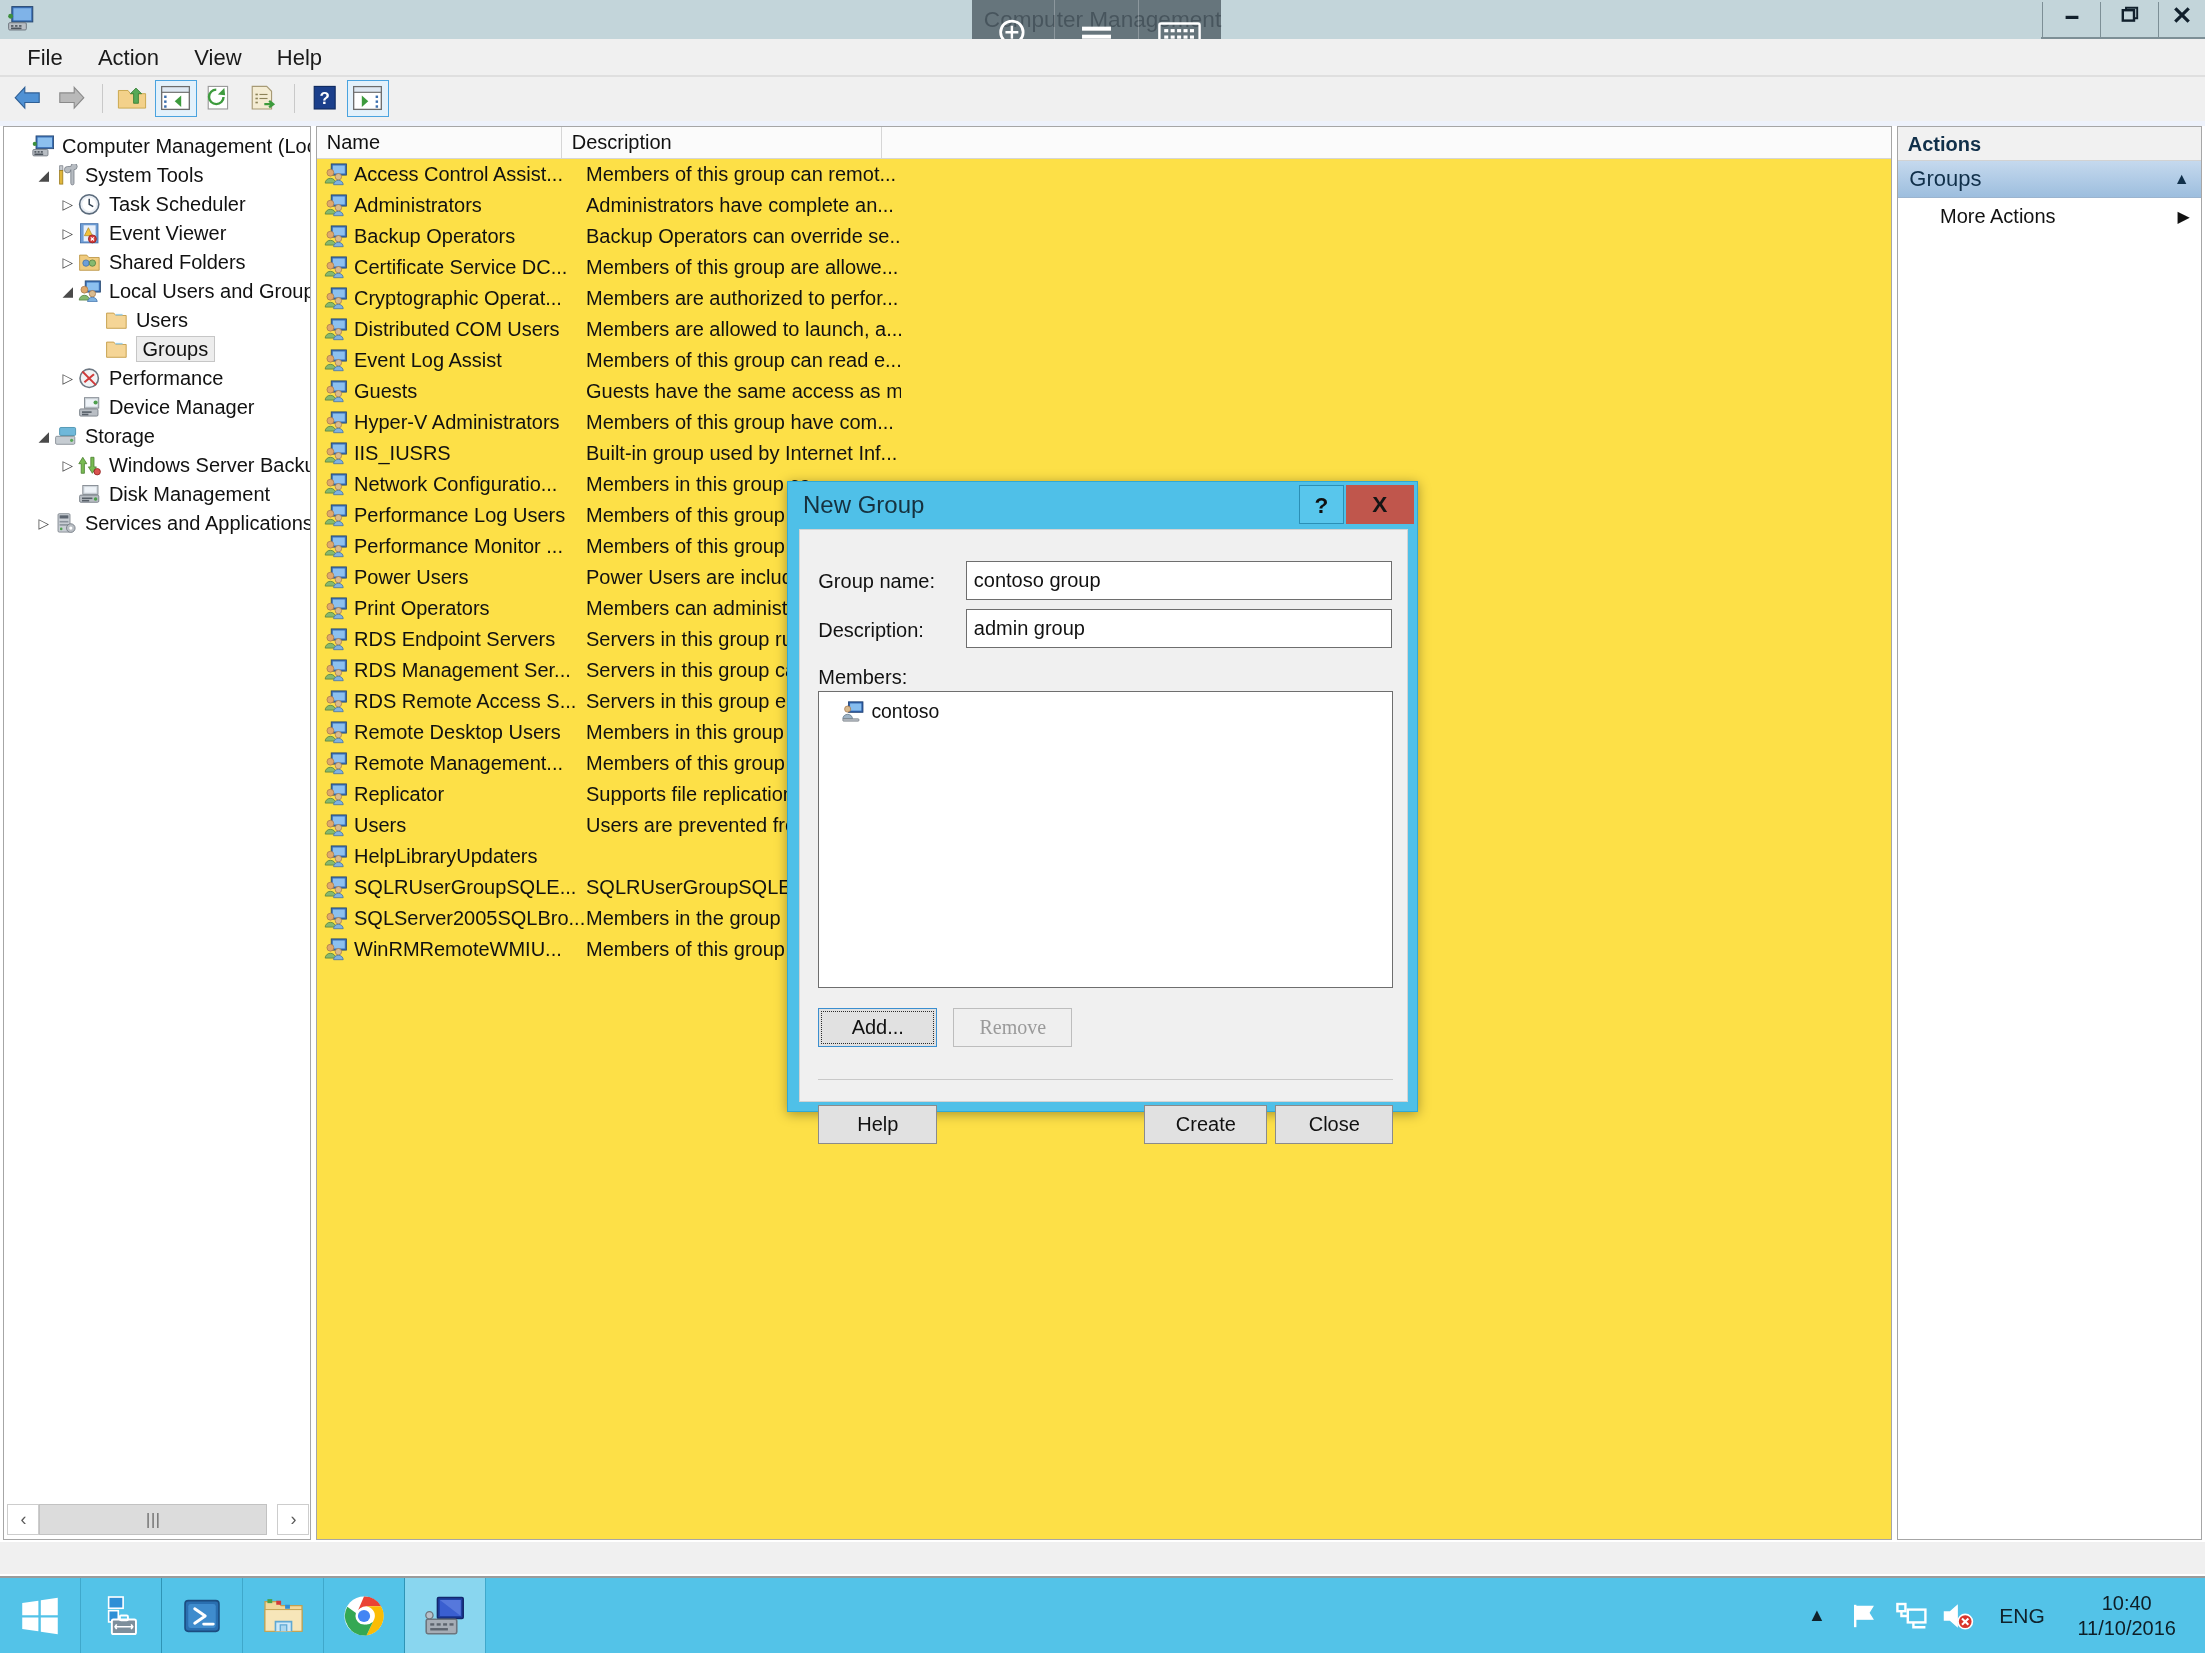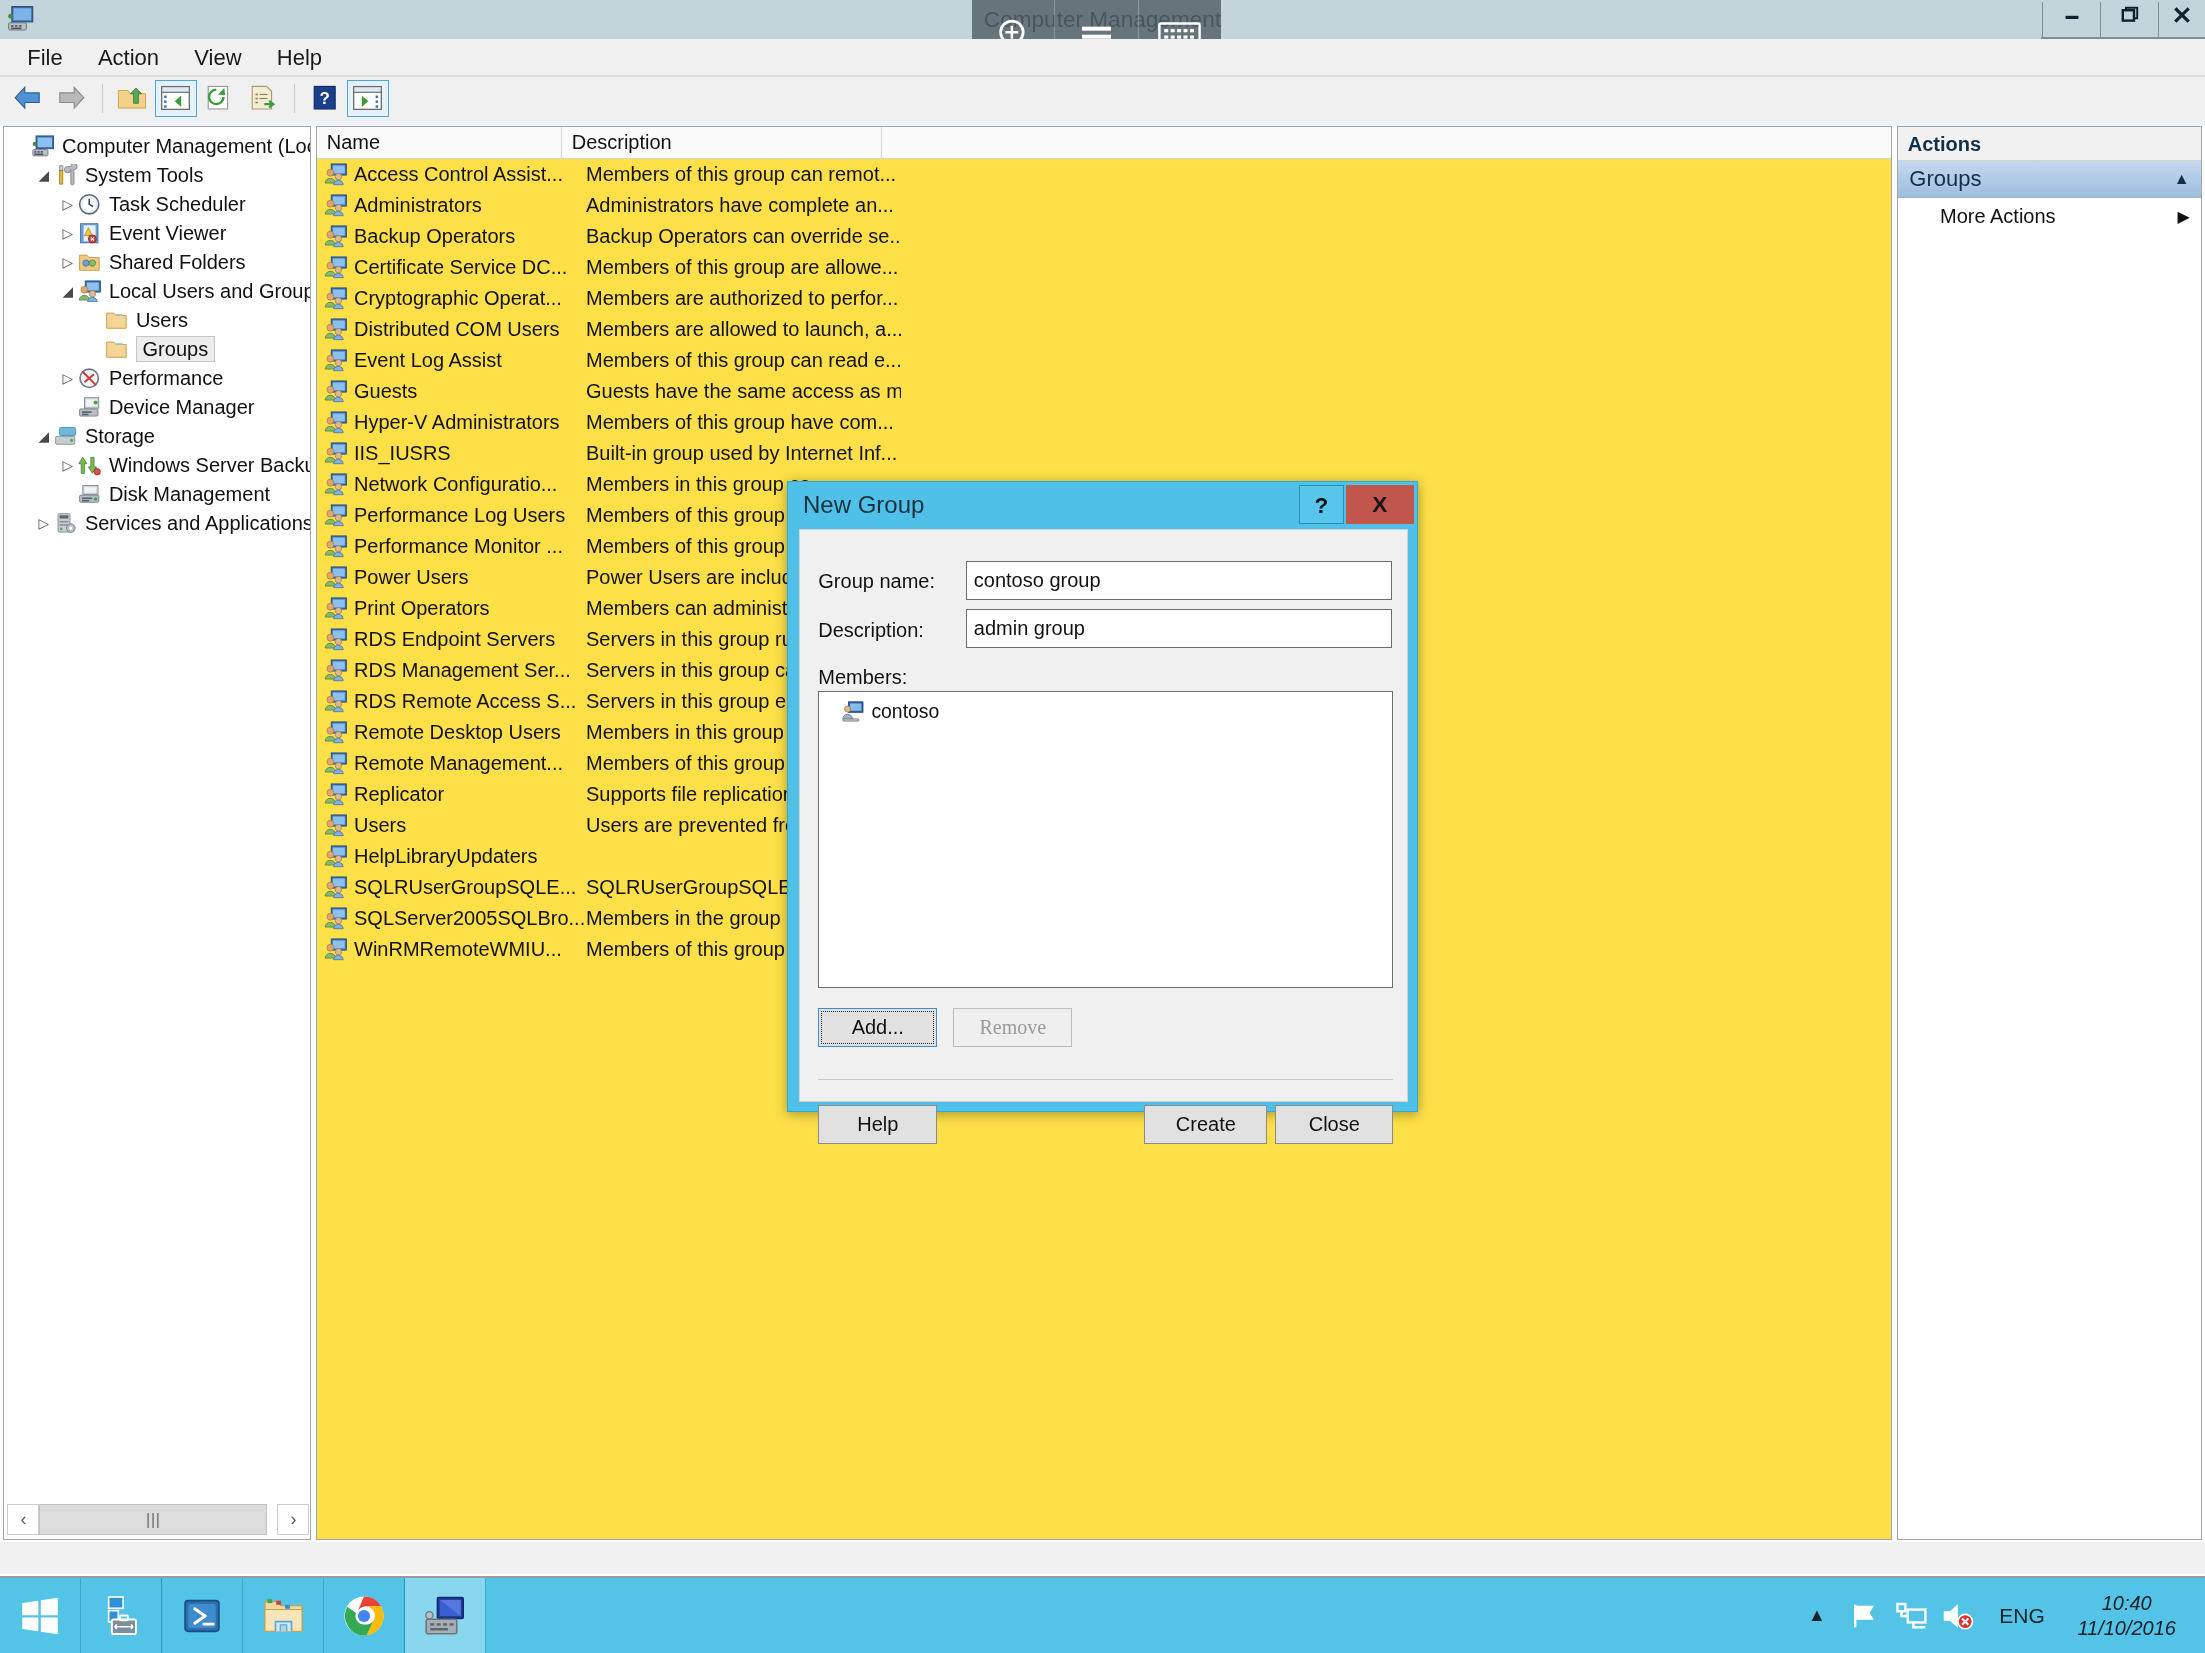--- a/index.html
+++ b/index.html
@@ -331,21 +331,21 @@
     width: 47px; height: 77px;
     display: flex; align-items: center; justify-content: center;
   }
   #tray-lang {
     font-size: 21px; color: #10222b; padding: 0 18px;
     display: flex; align-items: center; height: 77px;
   }
   #tray-clock {
     font-size: 20px; color: #0e1e26; line-height: 1.25;
     text-align: center; padding: 0 14.5px;
-    display: flex; flex-direction: column; justify-content: center; height: 77px; font-style: italic;
+    display: flex; flex-direction: column; justify-content: center; height: 77px;
   }
 </style>
 </head>
 <body>
 
 <div id="app-window">
 
   <div id="titlebar">
     <svg id="app-icon" viewBox="0 0 36 34">
       <rect x="6" y="2" width="26" height="19" fill="#3a6fb5" stroke="#25456e" stroke-width="1.2"></rect>

